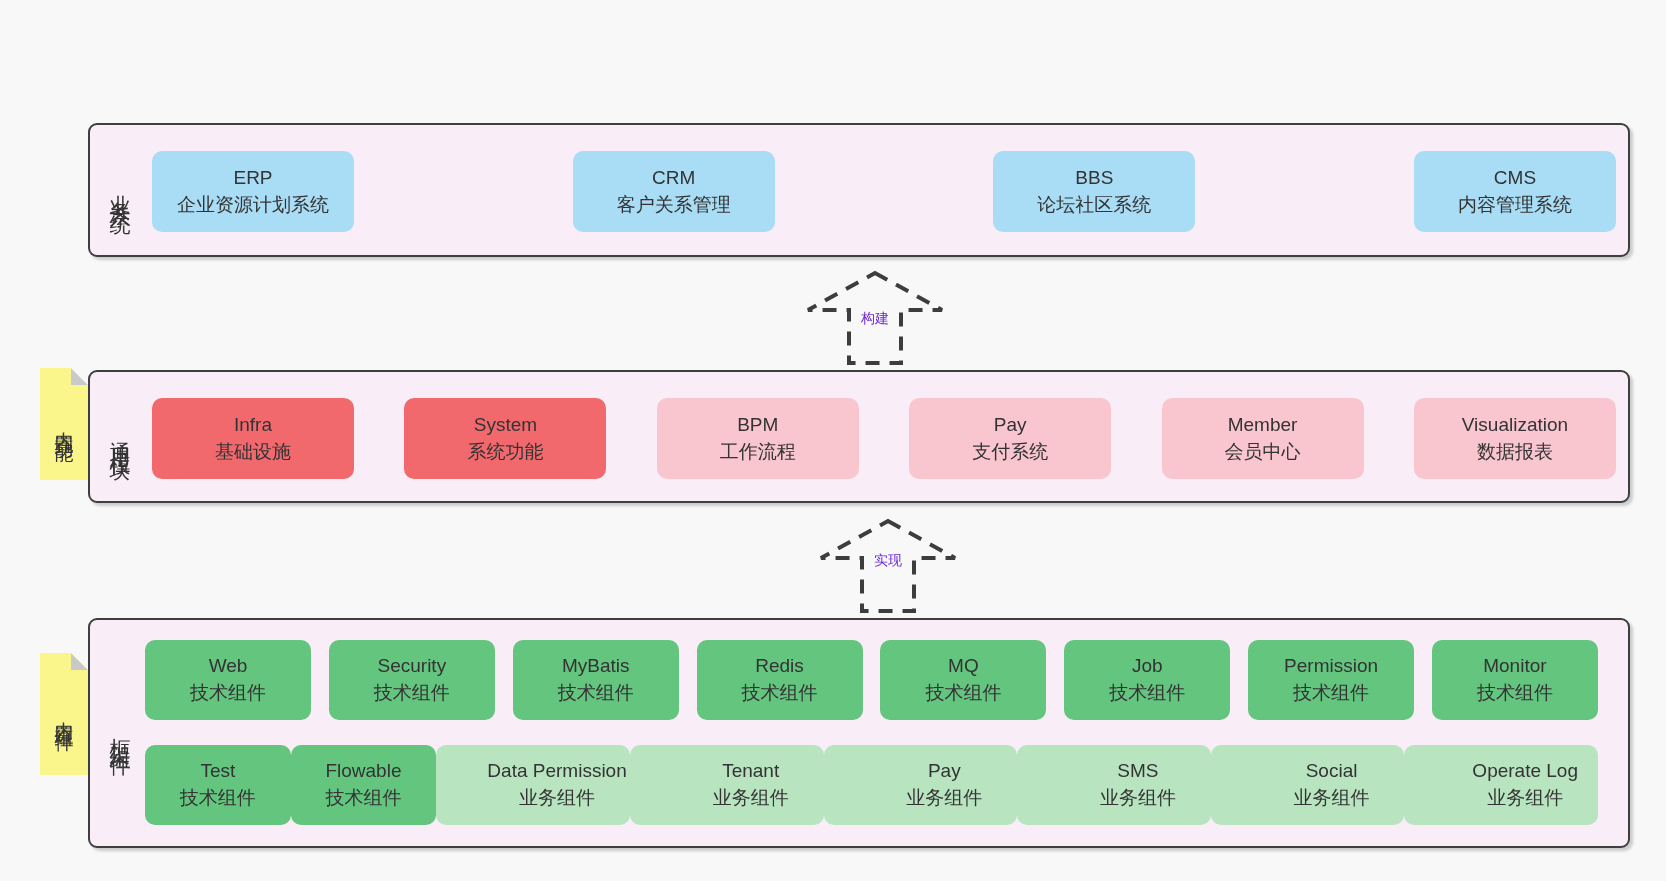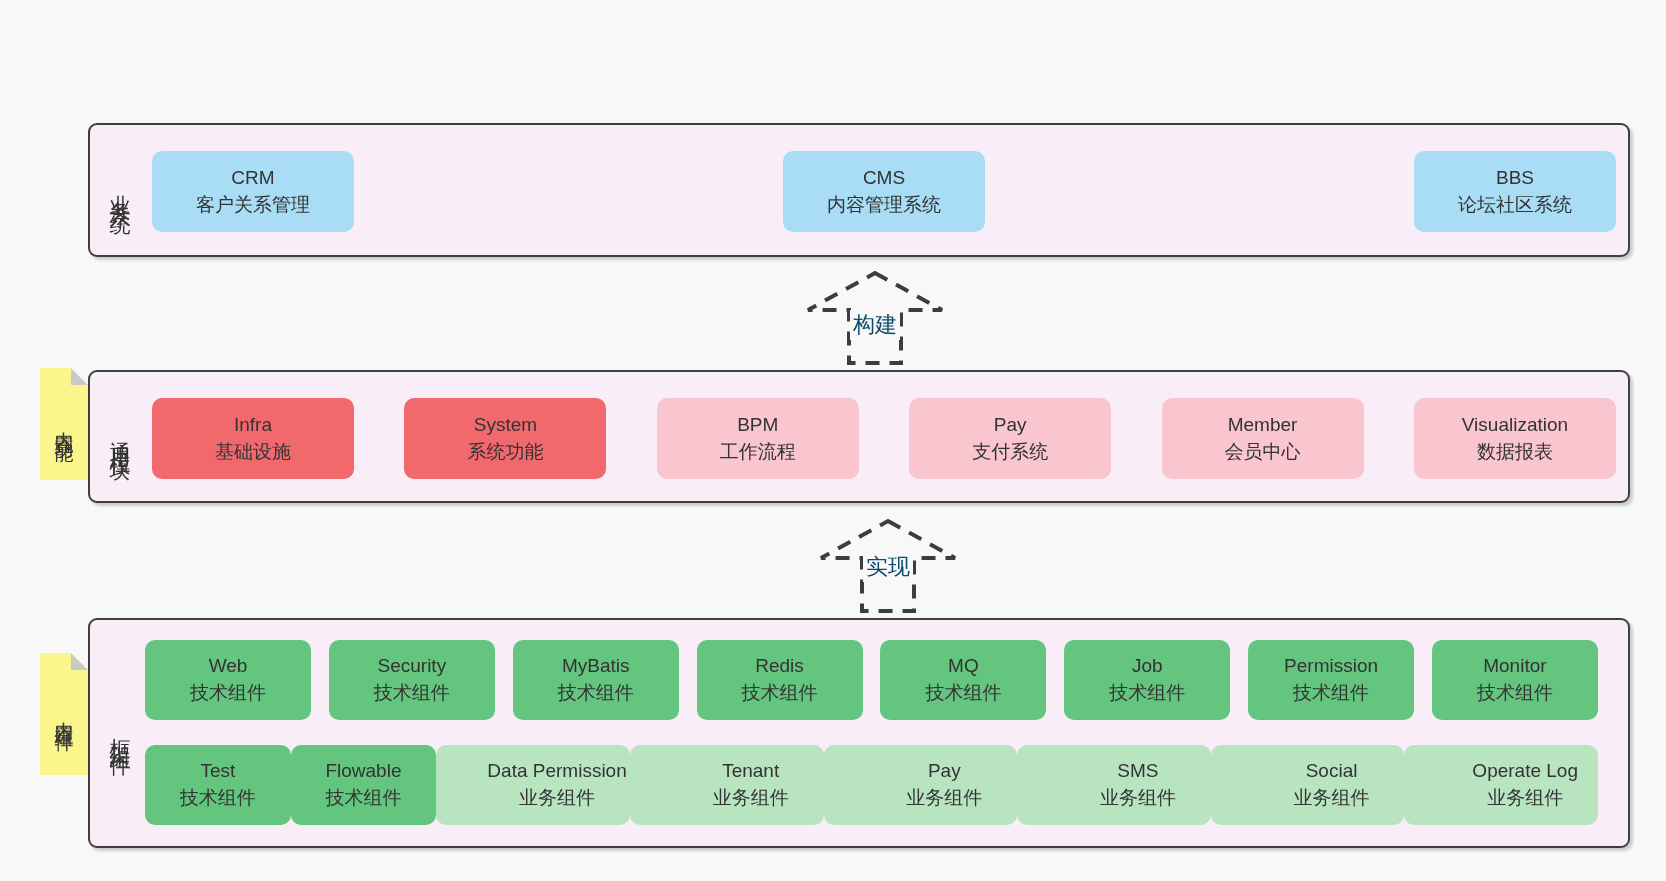--- a/index.html
+++ b/index.html
@@ -52,40 +52,44 @@
     content:"";position:absolute;top:0;right:0;width:17px;height:17px;
     background:#c9c9c9;
     clip-path:polygon(0 0, 100% 100%, 0 100%);
   }
   .arrow{position:absolute;}
   .arrow polygon{
     fill:none;stroke:#3d3d3d;stroke-width:4;stroke-dasharray:14 10;
   }
   .arrow-label{
     position:absolute;transform:translateX(-50%);
-    background:#f8f8f8;padding:0 3px;font-size:22px;color:#0c4a6e;white-space:nowrap;
+    background:#f8f8f8;padding:0 3px;font-size:14px;color:#6d28d9;white-space:nowrap;
   }
 </style>
 </head>
 <body>
 
 <section class="layer" style="left:88px;top:123px;width:1542px;height:134px;">
   <div class="layer-label">业务系统</div>
   <div class="row row6" style="top:26px;height:81px;">
     <div class="box blue w202">
+      <div class="t">ERP</div>
+      <div class="s">企业资源计划系统</div>
+    </div>
+    <div class="box blue w202">
       <div class="t">CRM</div>
       <div class="s">客户关系管理</div>
     </div>
     <div class="box blue w202">
+      <div class="t">BBS</div>
+      <div class="s">论坛社区系统</div>
+    </div>
+    <div class="box blue w202">
       <div class="t">CMS</div>
       <div class="s">内容管理系统</div>
-    </div>
-    <div class="box blue w202">
-      <div class="t">BBS</div>
-      <div class="s">论坛社区系统</div>
     </div>
   </div>
 </section>
 
 <svg class="arrow" style="left:805px;top:270px;" width="140" height="98">
   <polygon points="70,3 137,40 96,40 96,93 44,93 44,40 3,40"></polygon>
 </svg>
 <div class="arrow-label" style="left:875px;top:310px;">构建</div>
 
 <div class="note" style="left:40px;top:368px;height:112px;">内置功能</div>

